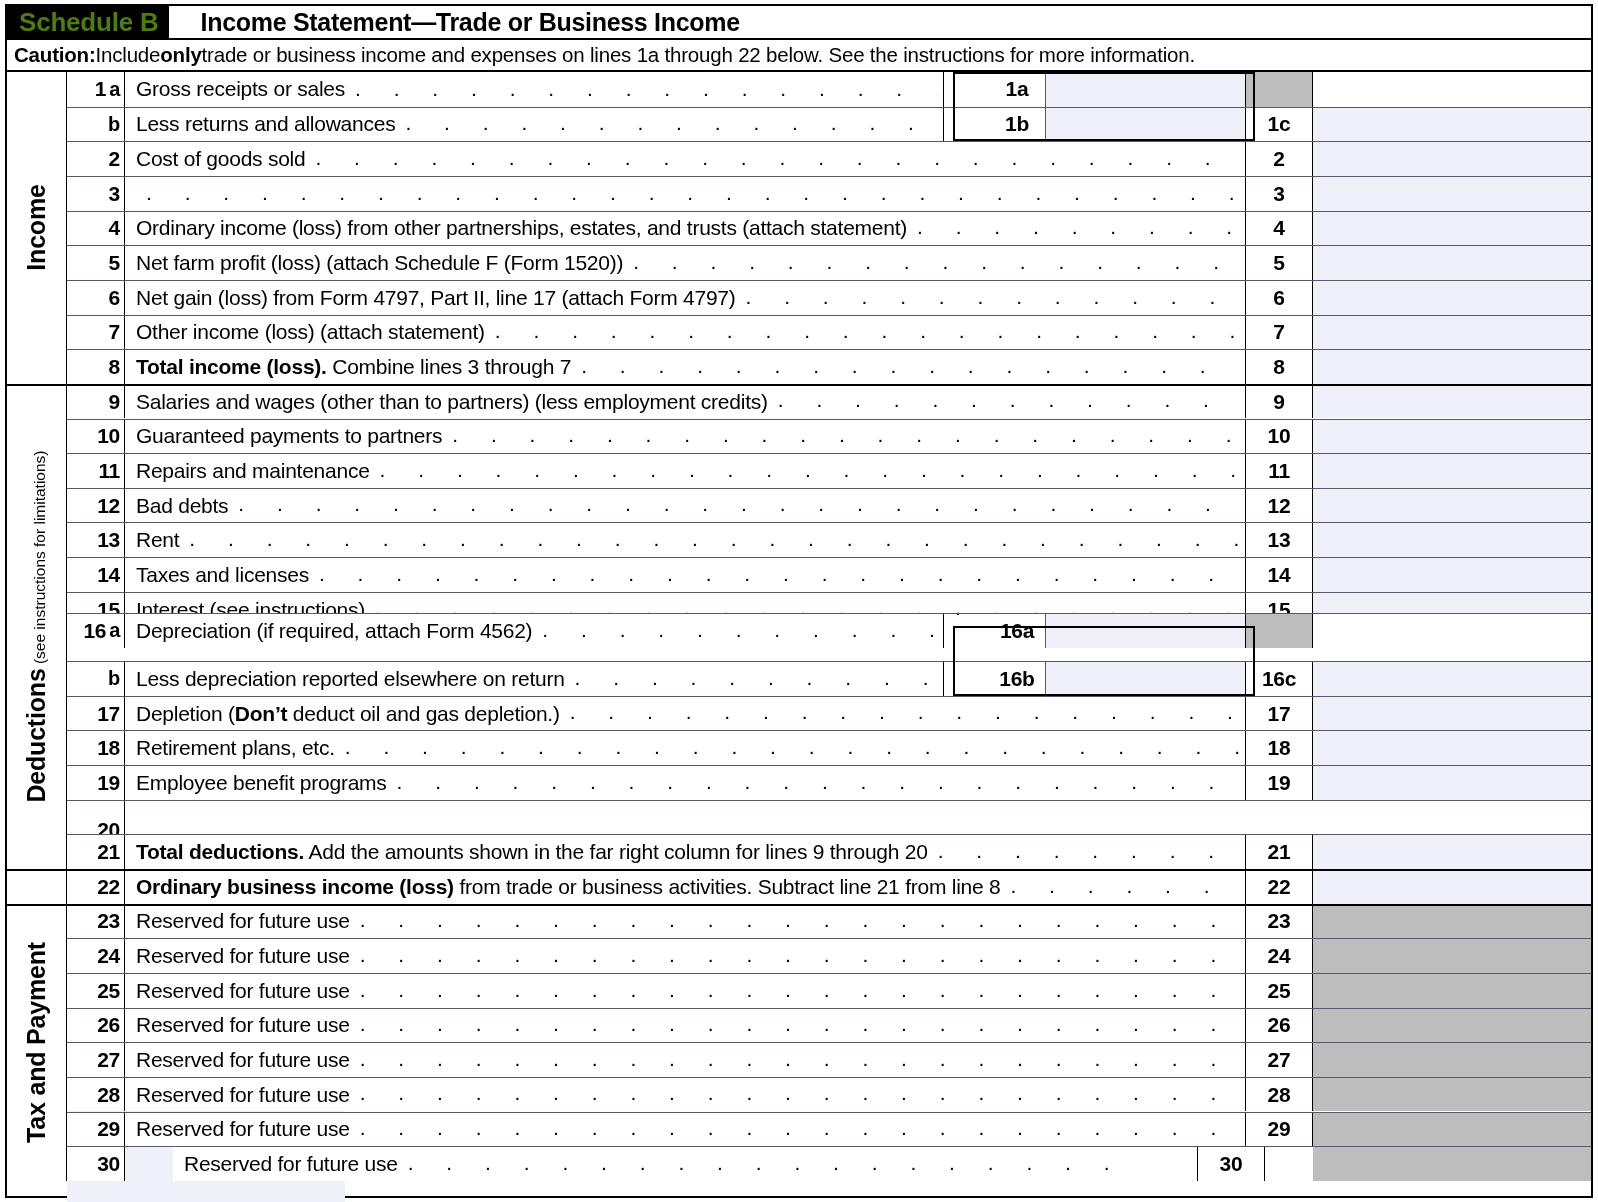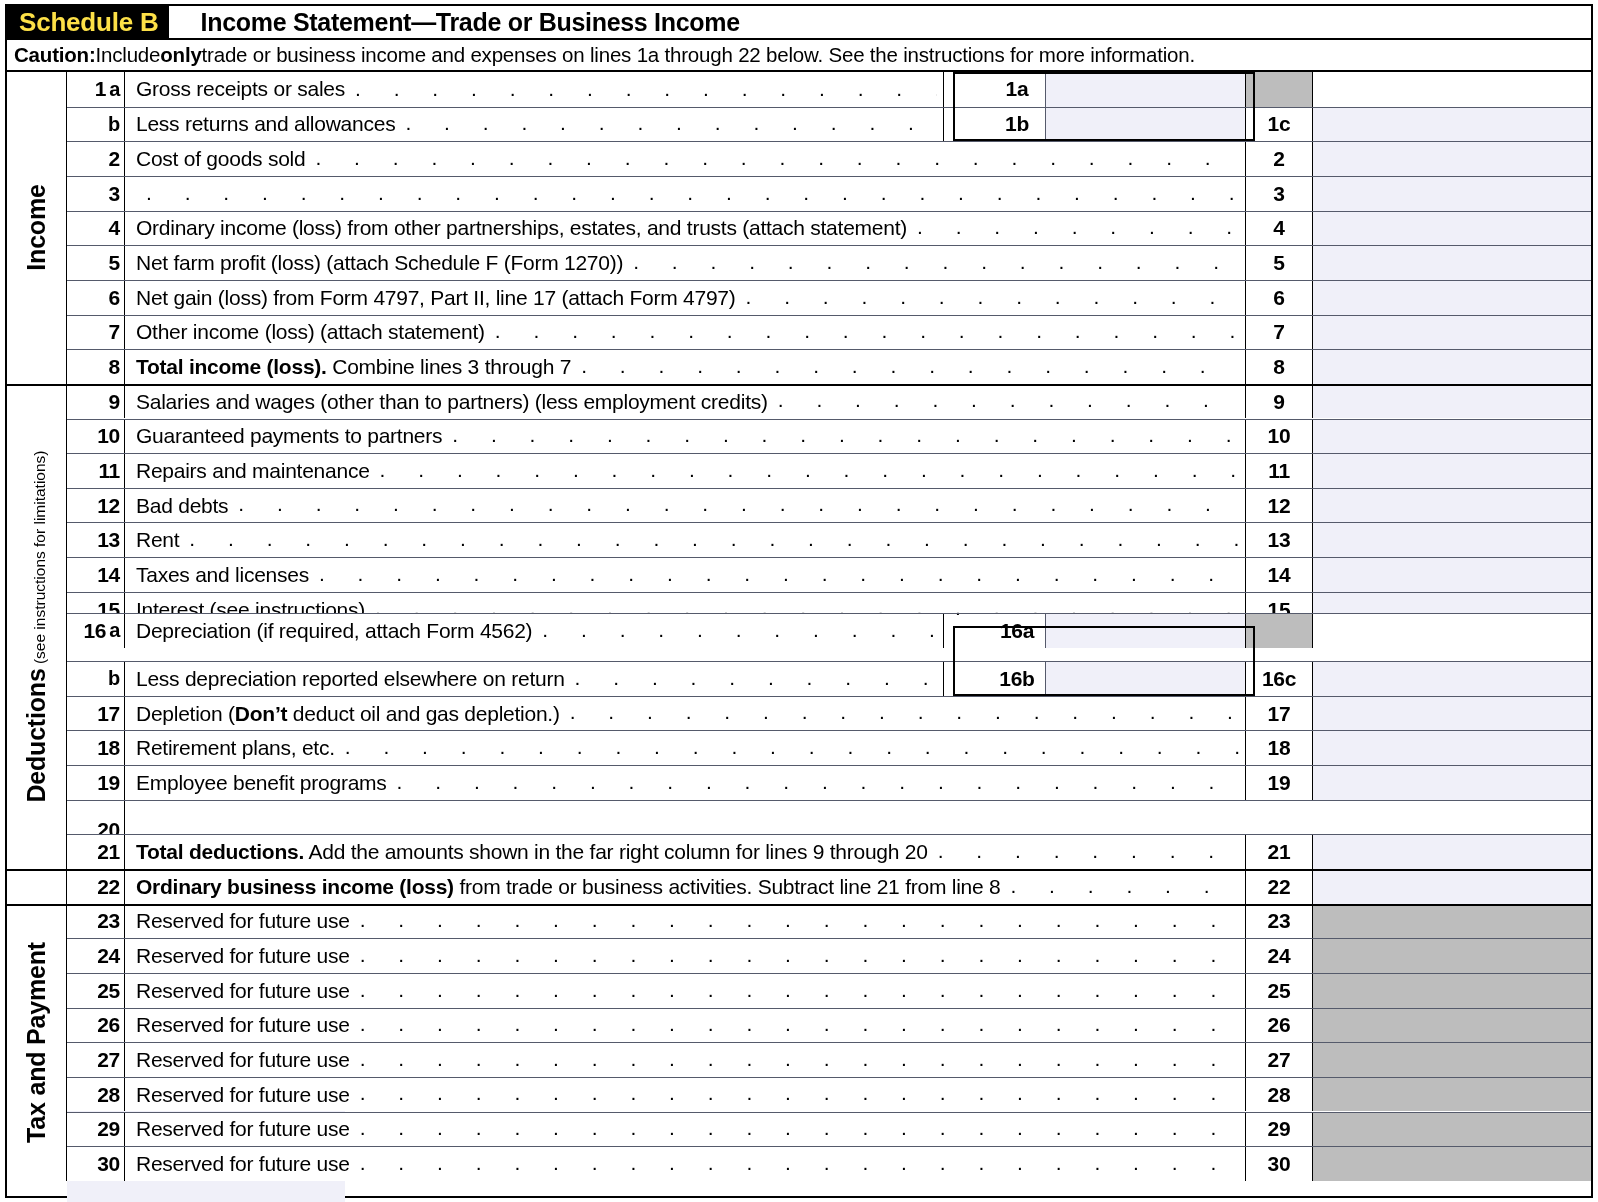--- a/index.html
+++ b/index.html
@@ -21,21 +21,21 @@
 
   
   .hdr {
     position: absolute;
     left: 5px; top: 4px; width: 1588px; height: 36px;
     border: 2px solid #000;
     display: flex; align-items: stretch;
     background: #fff;
   }
   .hdr-badge {
-    background: #000; color: #fde047;
+    background: #000; color: #4d7c0f;
     font-size: 26px; font-weight: bold;
     letter-spacing: -0.2px;
     padding: 0 10px 0 12px;
     display: flex; align-items: center;
     line-height: 1;
     white-space: nowrap;
   }
   .hdr-title {
     flex: 1;
     display: flex; align-items: center;
@@ -302,21 +302,21 @@
             <span class="leader"></span>
           </div>
           <div class="lineref">4</div>
           <div class="amount"></div>
         </div>
         <div class="row" style="top: 173.25px; height: 34.65px;">
           <div class="num">
             <span>5</span>
           </div>
           <div class="desc">
-            <span class="txt">Net farm profit (loss) (attach Schedule F (Form 1270))</span>
+            <span class="txt">Net farm profit (loss) (attach Schedule F (Form 1520))</span>
             <span class="leader"></span>
           </div>
           <div class="lineref">5</div>
           <div class="amount"></div>
         </div>
         <div class="row" style="top: 207.9px; height: 34.65px;">
           <div class="num">
             <span>6</span>
           </div>
           <div class="desc">
@@ -592,21 +592,21 @@
           <div class="num">
             <span>29</span>
           </div>
           <div class="desc">
             <span class="txt">Reserved for future use</span>
             <span class="leader"></span>
           </div>
           <div class="lineref">29</div>
           <div class="amount gray"></div>
         </div>
-        <div class="row" style="top: 1074.15px; height: 34.65px;">
+        <div class="row" style="top: 1074.15px; height: 34.65px; gap: 48px;">
           <div class="num">
             <span>30</span>
           </div>
           <div class="desc">
             <span class="txt">Reserved for future use</span>
             <span class="leader"></span>
           </div>
           <div class="lineref">30</div>
           <div class="amount gray"></div>
         </div>

